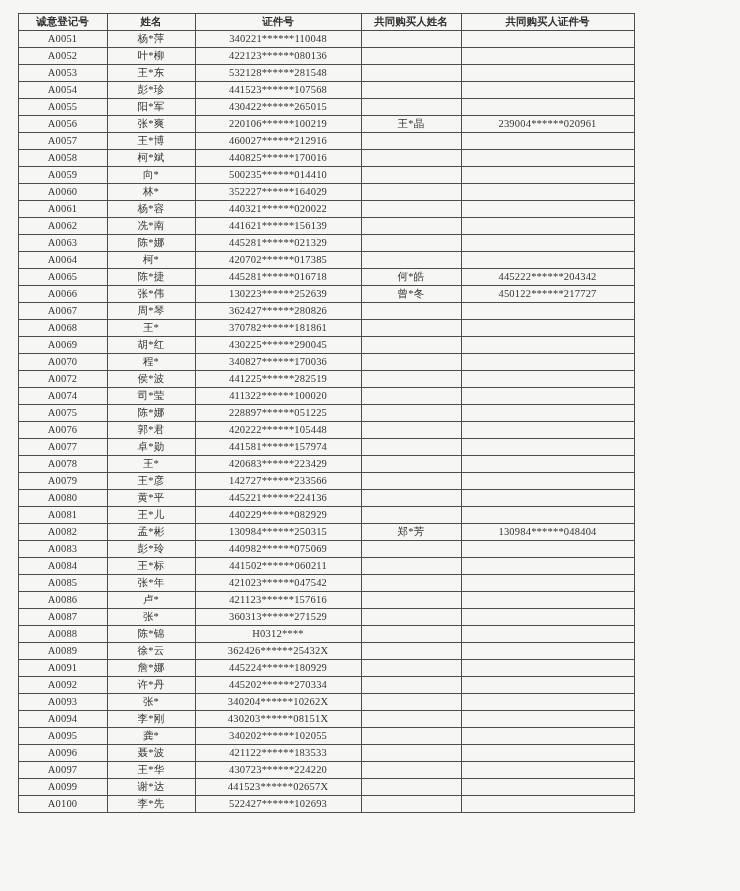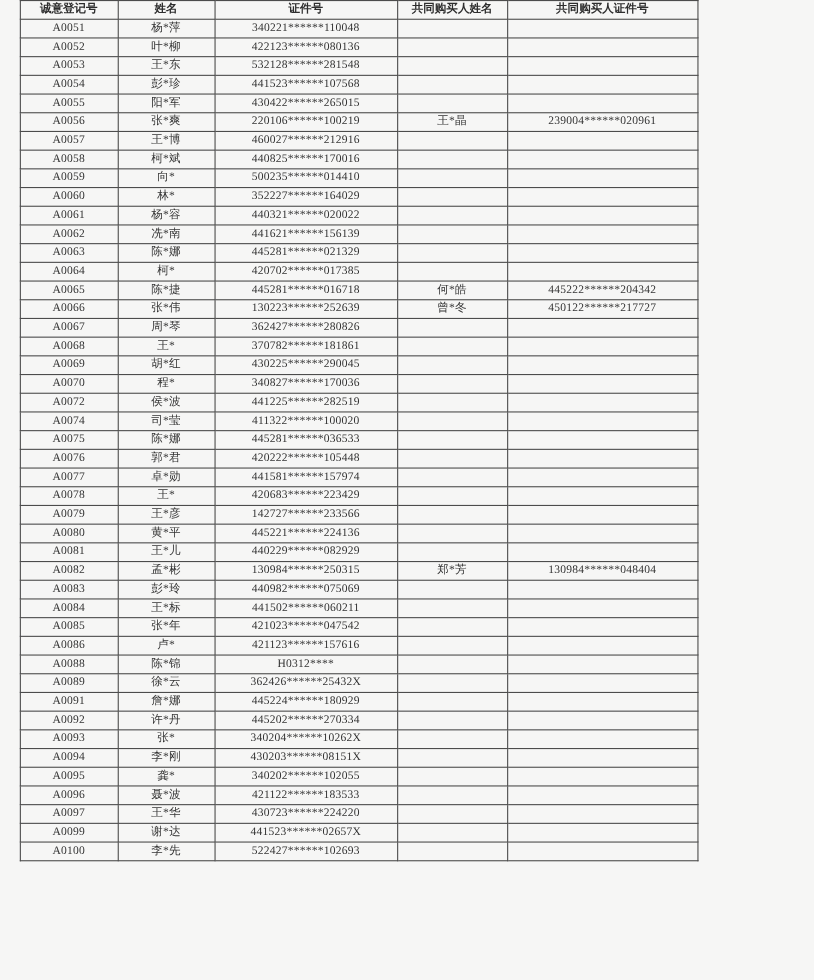--- a/index.html
+++ b/index.html
@@ -11,20 +11,21 @@
     height: 891px;
     background: #f6f6f5;
     overflow: hidden;
     font-family: "Liberation Serif", "DejaVu Serif", serif;
     color: #343434;
   }
   .page {
     width: 652px;
     height: 891px;
     box-sizing: border-box;
+    padding-top: 13px;
   }
   table.reg-table {
     border-collapse: collapse;
     table-layout: fixed;
     margin: 0 auto;
     width: 616px;
     background: transparent;
   }
   .reg-table th,
   .reg-table td {
@@ -219,21 +220,21 @@
         <tr>
           <td>A0074</td>
           <td>司*莹</td>
           <td>411322******100020</td>
           <td></td>
           <td></td>
         </tr>
         <tr>
           <td>A0075</td>
           <td>陈*娜</td>
-          <td>445281******036533</td>
+          <td>228897******051225</td>
           <td></td>
           <td></td>
         </tr>
         <tr>
           <td>A0076</td>
           <td>郭*君</td>
           <td>420222******105448</td>
           <td></td>
           <td></td>
         </tr>
@@ -301,20 +302,27 @@
           <td></td>
         </tr>
         <tr>
           <td>A0086</td>
           <td>卢*</td>
           <td>421123******157616</td>
           <td></td>
           <td></td>
         </tr>
         <tr>
+          <td>A0087</td>
+          <td>张*</td>
+          <td>360313******271529</td>
+          <td></td>
+          <td></td>
+        </tr>
+        <tr>
           <td>A0088</td>
           <td>陈*锦</td>
           <td>H0312****</td>
           <td></td>
           <td></td>
         </tr>
         <tr>
           <td>A0089</td>
           <td>徐*云</td>
           <td>362426******25432X</td>

